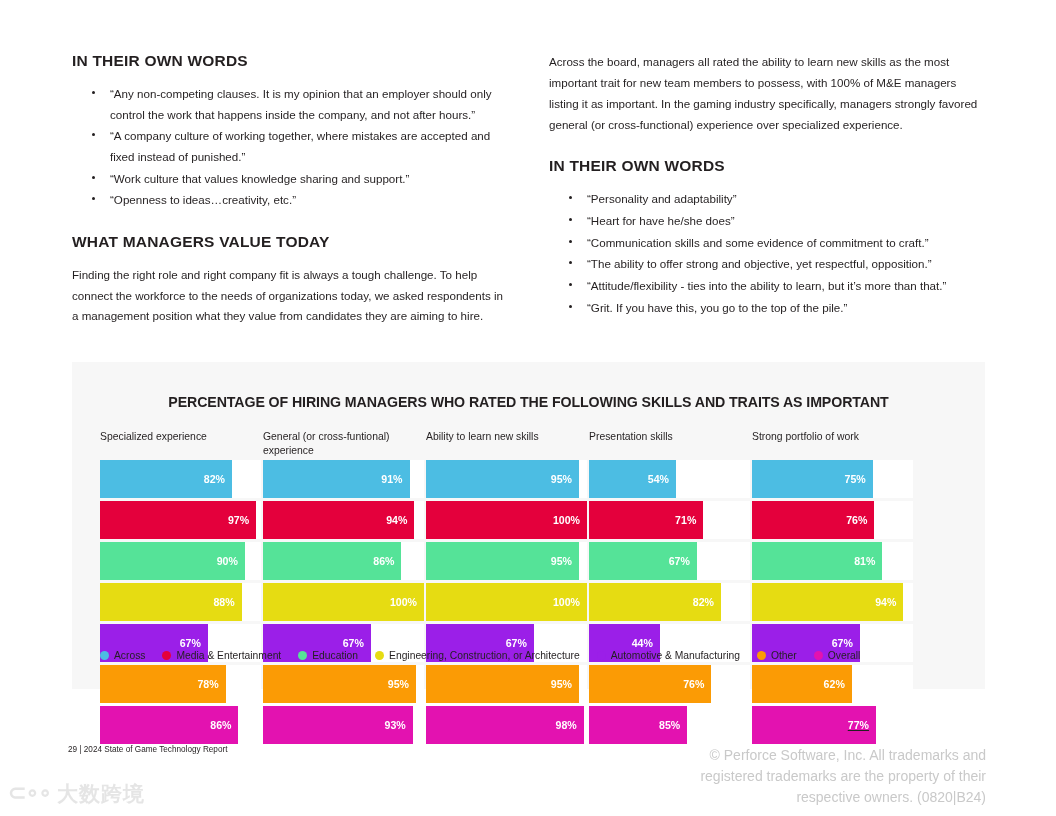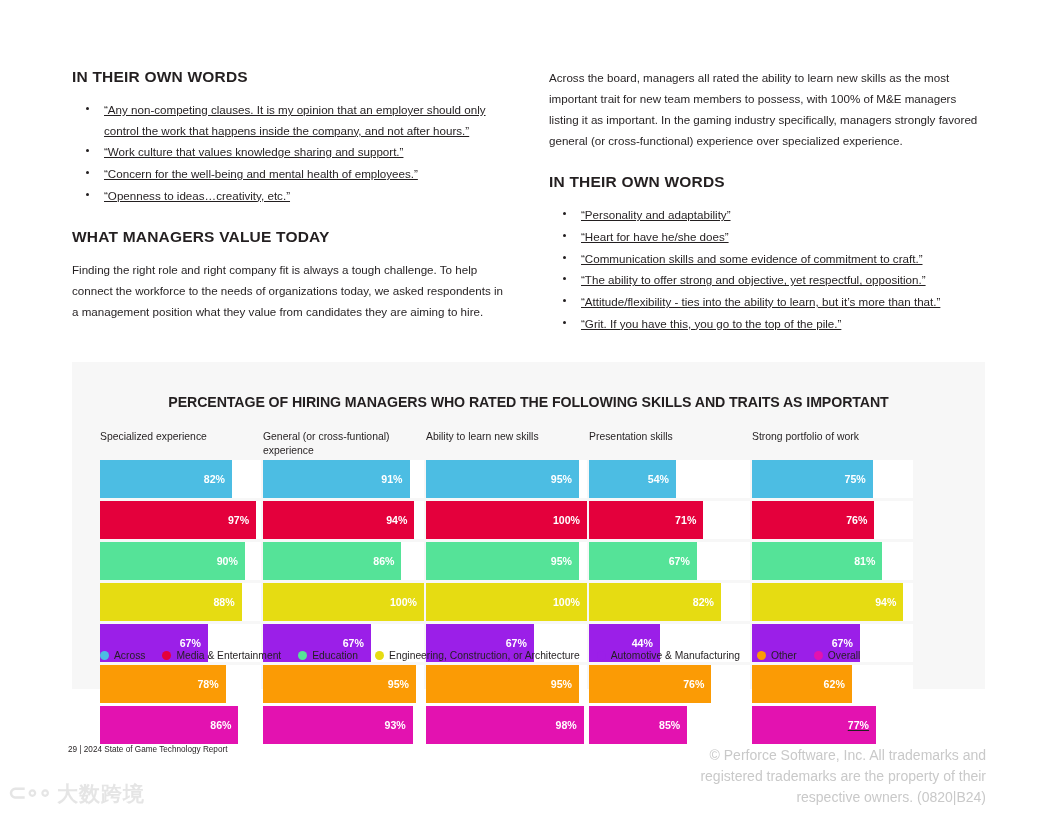--- a/index.html
+++ b/index.html
@@ -13,41 +13,40 @@
     position: relative;
     font-family: "Liberation Sans", sans-serif;
     color: #231f20;
     overflow: hidden;
   }
 
   
   .columns {
     position: absolute;
     left: 72px;
-    top: 68px;
+    top: 52px;
     width: 912px;
     display: flex;
     gap: 42px;
   }
   .col { width: 435px; }
 
   h2.section-head {
     font-size: 15.5px;
     font-weight: bold;
     letter-spacing: 0.2px;
     margin: 0 0 14px 0;
     color: #231f20;
   }
   h2.section-head.spaced { margin-top: 22px; }
 
   ul.quote-list {
     list-style: none;
-    margin: 2px;
+    margin: 8px;
     padding: 0;
-    text-decoration: underline;
   }
   ul.quote-list li {
     position: relative;
     padding-left: 30px;
     font-size: 11.6px;
     line-height: 1.78;
     color: #231f20;
     margin-bottom: 1px;
   }
   ul.quote-list li .bullet-dot {
@@ -196,22 +195,22 @@
 </style>
 </head>
 <body>
 
 <div class="columns">
 
   <div class="col">
     <h2 class="section-head">IN THEIR OWN WORDS</h2>
     <ul class="quote-list">
         <li><span class="bullet-dot"></span><span>“Any non-competing clauses. It is my opinion that an employer should only control the work that happens inside the company, and not after hours.”</span></li>
+        <li><span class="bullet-dot"></span><span>“A company culture of working together, where mistakes are accepted and fixed instead of punished.”</span></li>
         <li><span class="bullet-dot"></span><span>“Work culture that values knowledge sharing and support.”</span></li>
-        <li><span class="bullet-dot"></span><span>“Concern for the well-being and mental health of employees.”</span></li>
         <li><span class="bullet-dot"></span><span>“Openness to ideas…creativity, etc.”</span></li>
       </ul>
     <h2 class="section-head spaced">WHAT MANAGERS VALUE TODAY</h2>
     <p class="body-copy">Finding the right role and right company fit is always a tough challenge. To help connect the workforce to the needs of organizations today, we asked respondents in a management position what they value from candidates they are aiming to hire.</p>
   </div>
 
   <div class="col">
     <p class="body-copy">Across the board, managers all rated the ability to learn new skills as the most important trait for new team members to possess, with 100% of M&amp;E managers listing it as important. In the gaming industry specifically, managers strongly favored general (or cross-functional) experience over specialized experience.</p>
     <h2 class="section-head spaced">IN THEIR OWN WORDS</h2>
     <ul class="quote-list">

